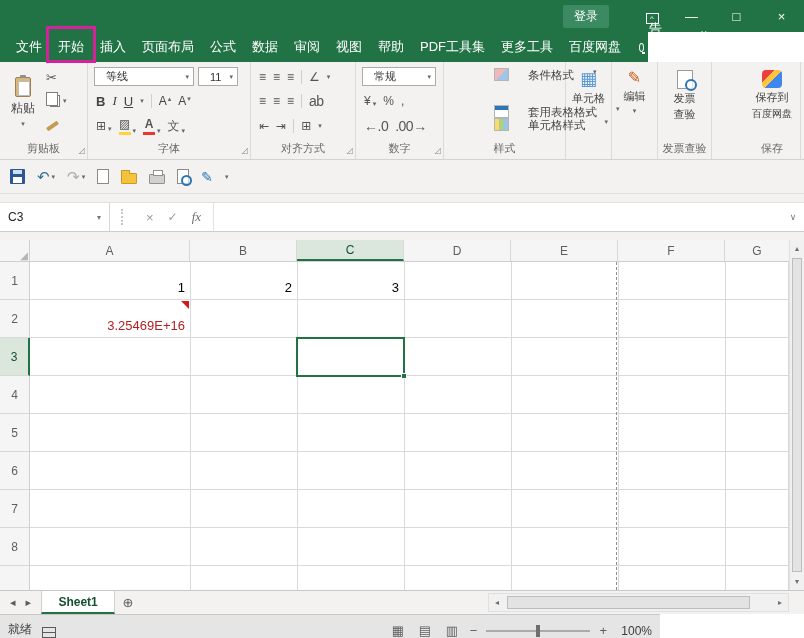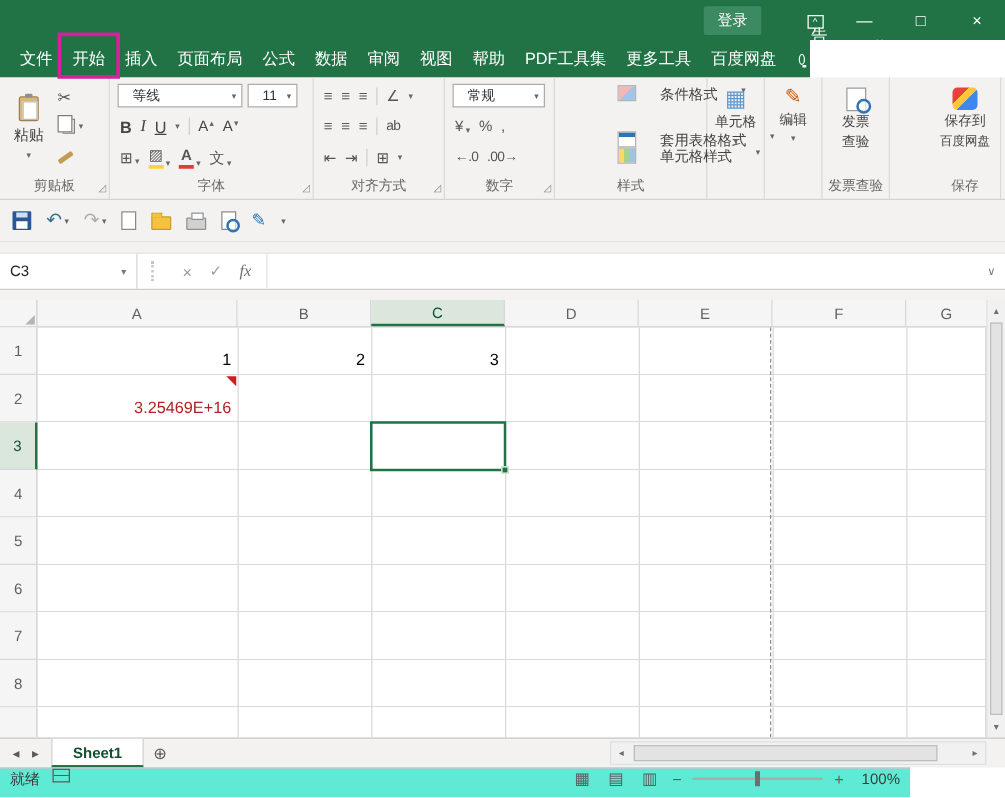--- a/index.html
+++ b/index.html
@@ -54,21 +54,21 @@
   .fital { font-style:italic; font-family:"Liberation Serif",serif; font-size:13px; color:#444; }
   .funder { text-decoration:underline; font-size:13px; color:#444; }
   .fsz { display:inline-flex; align-items:flex-start; font-size:12px; color:#444; gap:1px; }
   .sup { font-size:7px; color:#666; margin-top:1px; }
   .coltool { display:inline-flex; align-items:flex-end; gap:2px; }
   .stack { display:inline-flex; flex-direction:column; align-items:center; gap:1px; }
   .cbar { width:12px; height:3px; }
   .cbar-yellow { background:#ffd43a; }
   .cbar-red { background:#e23c32; }
   .alico { font-size:12px; color:#555; }
-  .num-dec { font-size:11px; color:#555; letter-spacing:-0.5px; }
+  .num-dec { font-size:14px; color:#555; letter-spacing:-0.5px; }
 
   .style-item { position:absolute; left:6px; display:flex; align-items:flex-start; gap:19px; font-size:11.5px; color:#444; height:20px; white-space:nowrap;margin-left:44px; }
   .sic { width:15px; height:13px; border:1px solid #b5b5b5; flex:none; }
   .sic-cond { background:linear-gradient(135deg,#f2b8b5 0 50%,#9fc5e8 50%); }
   .sic-table { background:linear-gradient(to bottom,#2e75b6 0 4px,#fff 4px); }
   .sic-cells { background:linear-gradient(90deg,#ffd966 0 33%,#a9d18e 33% 66%,#9dc3e6 66%); }
 
   .stackbtn { position:absolute; left:2px; top:8px; right:2px; display:flex; flex-direction:column; align-items:center; gap:4px; font-size:12px; color:#444; text-align:center; }
   .stackbtn .ln { font-size:11px; line-height:13px; white-space:nowrap; }
   .g18 { font-size:18px; color:#5b9bd5; line-height:18px; }
@@ -137,21 +137,21 @@
   .sheetbar { position:absolute; left:0; top:590px; width:804px; height:24px; background:#f3f2f1; border-top:1px solid #c8c8c8; display:flex; align-items:stretch; }
   .sheet-navs { display:flex; align-items:center; gap:10px; padding:0 10px; color:#5a5a5a; font-size:11px; }
   .sheet-tab { width:74px; background:#fff; border-left:1px solid #d0d0d0; border-right:1px solid #d0d0d0; border-bottom:2px solid #217346; display:flex; align-items:center; justify-content:center; font-size:12px; font-weight:bold; color:#14502f; }
   .add-sheet { width:26px; display:flex; align-items:center; justify-content:center; color:#5a5a5a; font-size:13px; }
   .hscroll { position:absolute; left:488px; top:2px; width:301px; height:19px; background:#f1f1f1; border:1px solid #e0e0e0; display:flex; align-items:stretch; }
   .hs-btn { width:16px; display:flex; align-items:center; justify-content:center; font-size:8px; color:#6f6f6f; }
   .hs-track { flex:1; position:relative; }
   .hs-thumb { position:absolute; left:2px; right:22px; top:2px; bottom:2px; background:#e3e3e3; border:1px solid #bdbdbd; }
 
   
-  .statusbar { position:absolute; left:0; top:614px; width:728px; height:24px; background:#5eead4; border-top:1px solid #c8c8c8; display:flex; align-items:flex-start; font-size:12px; color:#3b3b3b; padding:0 8px; }
+  .statusbar { position:absolute; left:0; top:614px; width:660px; height:24px; background:#e5e5e5; border-top:1px solid #c8c8c8; display:flex; align-items:flex-end; font-size:12px; color:#3b3b3b; padding:0 8px; }
   .macro-ic { width:14px; height:11px; border:1px solid #5a5a5a; margin-left:10px; background:linear-gradient(to bottom,transparent 0 4px,#5a5a5a 4px 5px,transparent 5px); }
   .sb-right { margin-left:auto; display:flex; align-items:center; gap:9px; }
   .view-ic { font-size:13px; color:#5f5f5f; width:18px; text-align:center; }
   .zoom-sym { font-size:13px; color:#5f5f5f; }
   .zoom-track { width:104px; height:2px; background:#ababab; position:relative; }
   .zoom-notch { position:absolute; left:50%; top:-3px; width:1px; height:8px; background:#ababab; }
   .zoom-thumb { position:absolute; left:50%; top:-5px; width:4px; height:12px; background:#6e6e6e; transform:translateX(-50%); }
   .zoom-pct { width:36px; text-align:right; }
 
   

